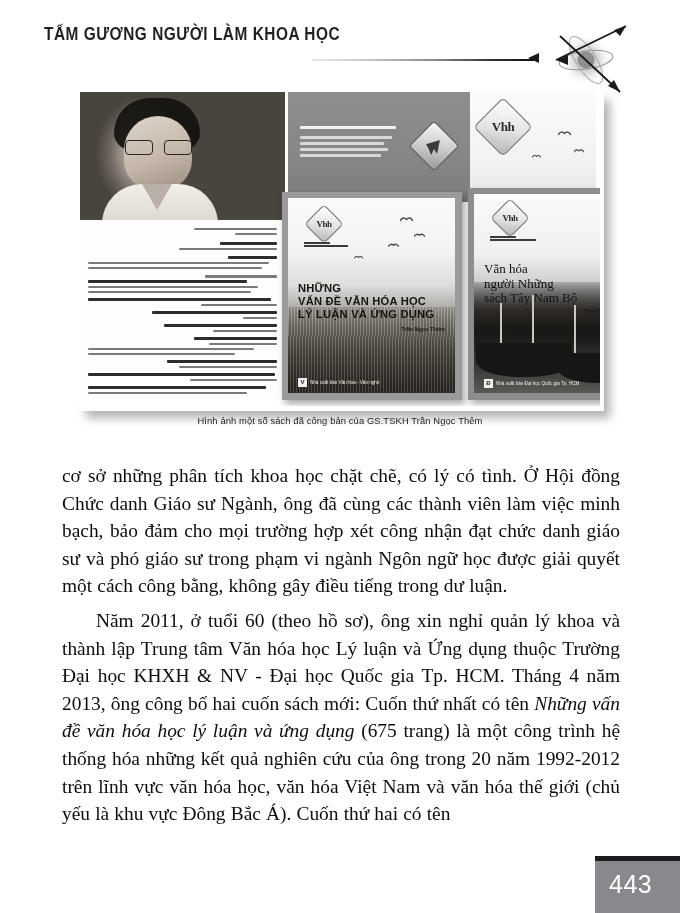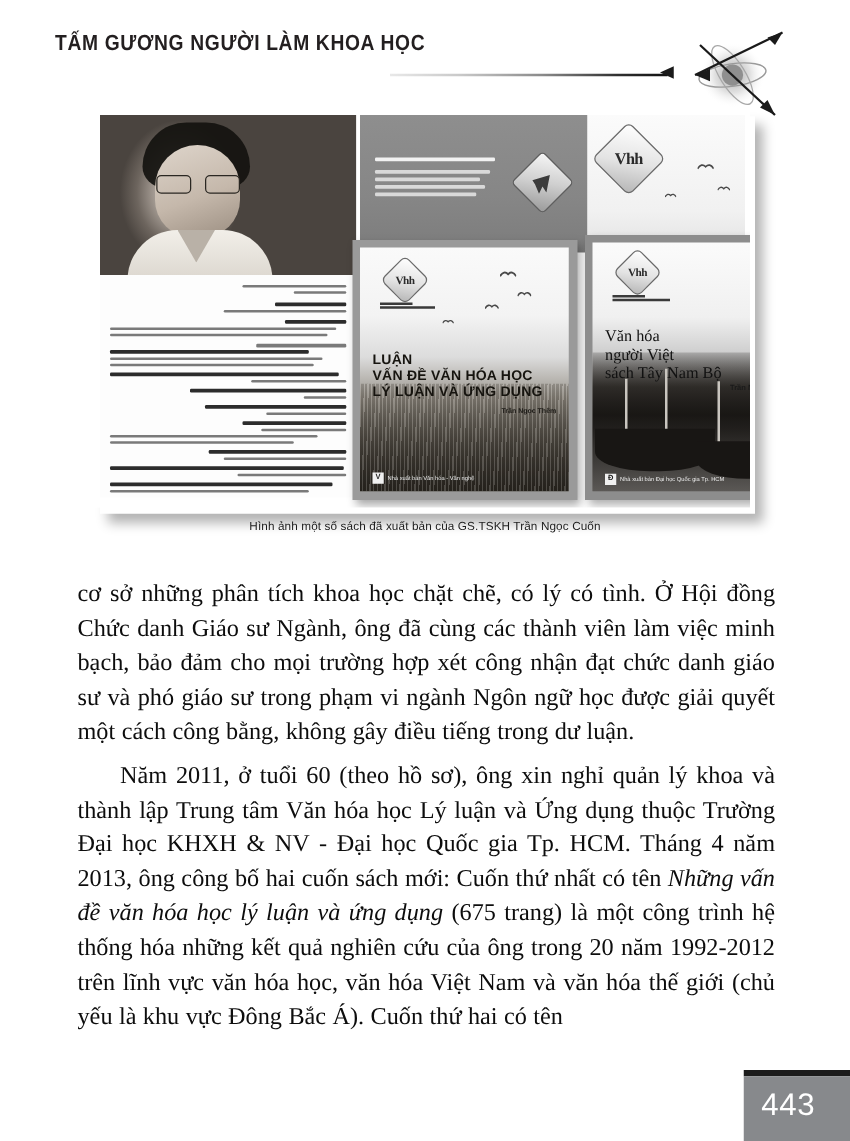--- a/index.html
+++ b/index.html
@@ -598,21 +598,21 @@
               <path d="M0 5 Q3.2 0 6.5 3.4 Q9.8 0 13 5" fill="none" stroke="currentColor" stroke-width="1.5"></path>
             </svg>
         </div>
         <div class="bird" style="left:66px; top:56px; width:9px;">
           <svg viewBox="0 0 13 7">
               <path d="M0 5 Q3.2 0 6.5 3.4 Q9.8 0 13 5" fill="none" stroke="currentColor" stroke-width="1.6"></path>
             </svg>
         </div>
         <div class="reeds"></div>
         <div class="mid-title">
-          <div>LUẬN</div>
+          <div>NHỮNG</div>
           <div>VẤN ĐỀ VĂN HÓA HỌC</div>
           <div>LÝ LUẬN VÀ ỨNG DỤNG</div>
         </div>
         <div class="mid-author">Trần Ngọc Thêm</div>
         <div class="mid-pub">
           <div class="pub-mark">V</div>
           <div class="pub-text">Nhà xuất bản Văn hóa - Văn nghệ</div>
         </div>
       </div>
     </div>
@@ -628,38 +628,38 @@
         </div>
         <div class="boats">
           <div class="mast" style="left:26px; bottom:44px; height:46px;"></div>
           <div class="mast" style="left:58px; bottom:44px; height:54px;"></div>
           <div class="mast" style="left:100px; bottom:38px; height:50px;"></div>
           <div class="hull a"></div>
           <div class="hull b"></div>
         </div>
         <div class="right-title">
           <div>Văn hóa</div>
-          <div>người Việt</div>
+          <div>người Những</div>
           <div>sách Tây Nam Bộ</div>
         </div>
         <div class="right-author">
           <span>Trần Ngọc Thêm</span>
           <span class="sub">(Chủ biên)</span>
         </div>
         <div class="right-pub">
           <div class="pub-mark">Đ</div>
           <div class="pub-text">Nhà xuất bản Đại học Quốc gia Tp. HCM</div>
         </div>
       </div>
     </div>
 
   </div>
 </div>
 
-<div class="caption">Hình ảnh một số sách đã xuất bản của GS.TSKH Trần Ngọc Cuốn</div>
+<div class="caption">Hình ảnh một số sách đã công bản của GS.TSKH Trần Ngọc Thêm</div>
 
 <div class="body-col">
   <p class="para"><span>cơ sở những phân tích khoa học chặt chẽ, có lý có tình. Ở Hội đồng Chức danh Giáo sư Ngành, ông đã cùng các thành viên làm việc minh bạch, bảo đảm cho mọi trường hợp xét công nhận đạt chức danh giáo sư và phó giáo sư trong phạm vi ngành Ngôn ngữ học được giải quyết một cách công bằng, không gây điều tiếng trong dư luận.</span></p>
   <p class="para indent"><span>Năm 2011, ở tuổi 60 (theo hồ sơ), ông xin nghỉ quản lý khoa và thành lập Trung tâm Văn hóa học Lý luận và Ứng dụng thuộc Trường Đại học KHXH &amp; NV - Đại học Quốc gia Tp. HCM. Tháng 4 năm 2013, ông công bố hai cuốn sách mới: Cuốn thứ nhất có tên </span><em>Những vấn đề văn hóa học lý luận và ứng dụng</em><span> (675 trang) là một công trình hệ thống hóa những kết quả nghiên cứu của ông trong 20 năm 1992-2012 trên lĩnh vực văn hóa học, văn hóa Việt Nam và văn hóa thế giới (chủ yếu là khu vực Đông Bắc Á). Cuốn thứ hai có tên</span></p>
 </div>
 
 <div class="folio">
   <div class="folio-bar"></div>
   <div class="folio-box"></div>
   <div class="folio-num">443</div>

